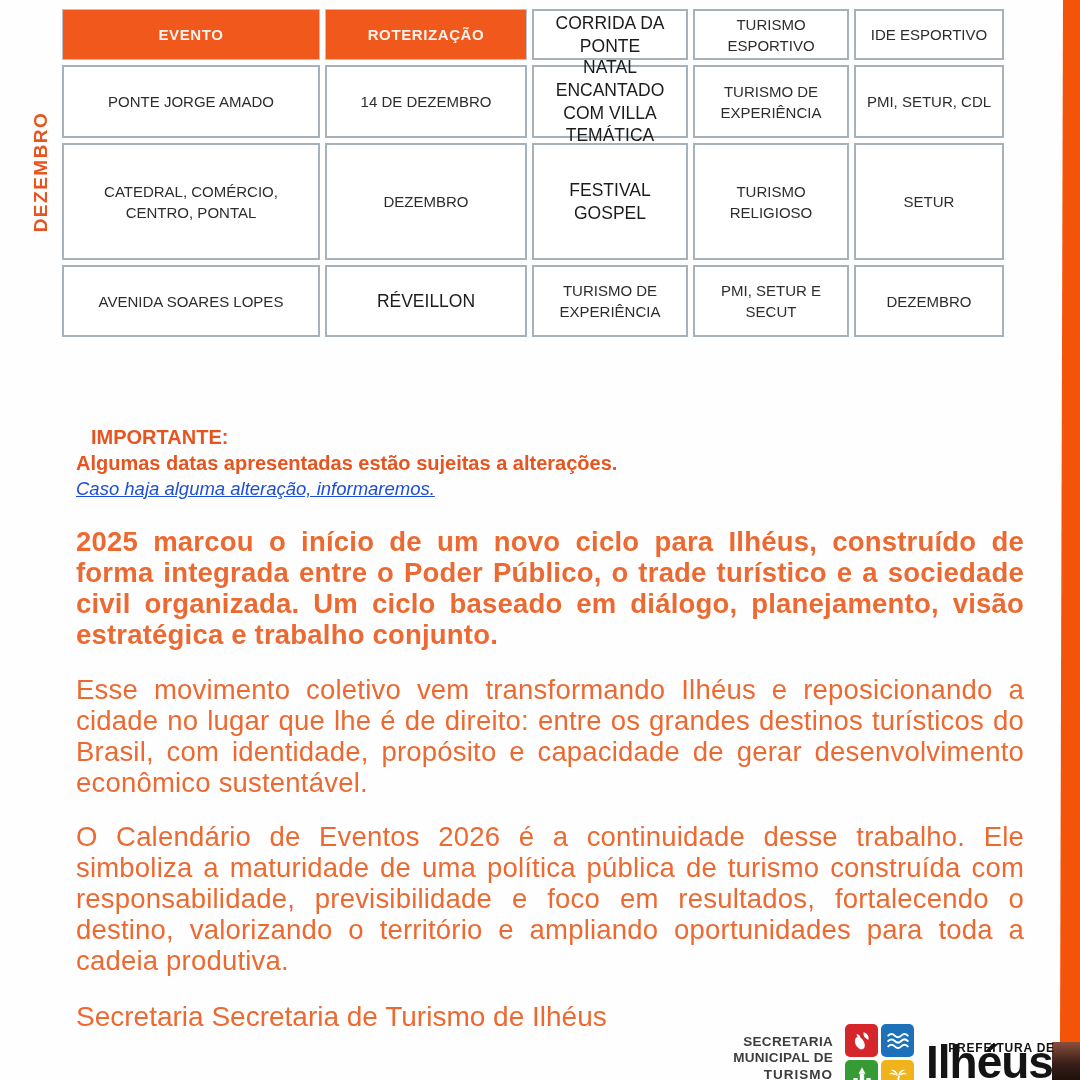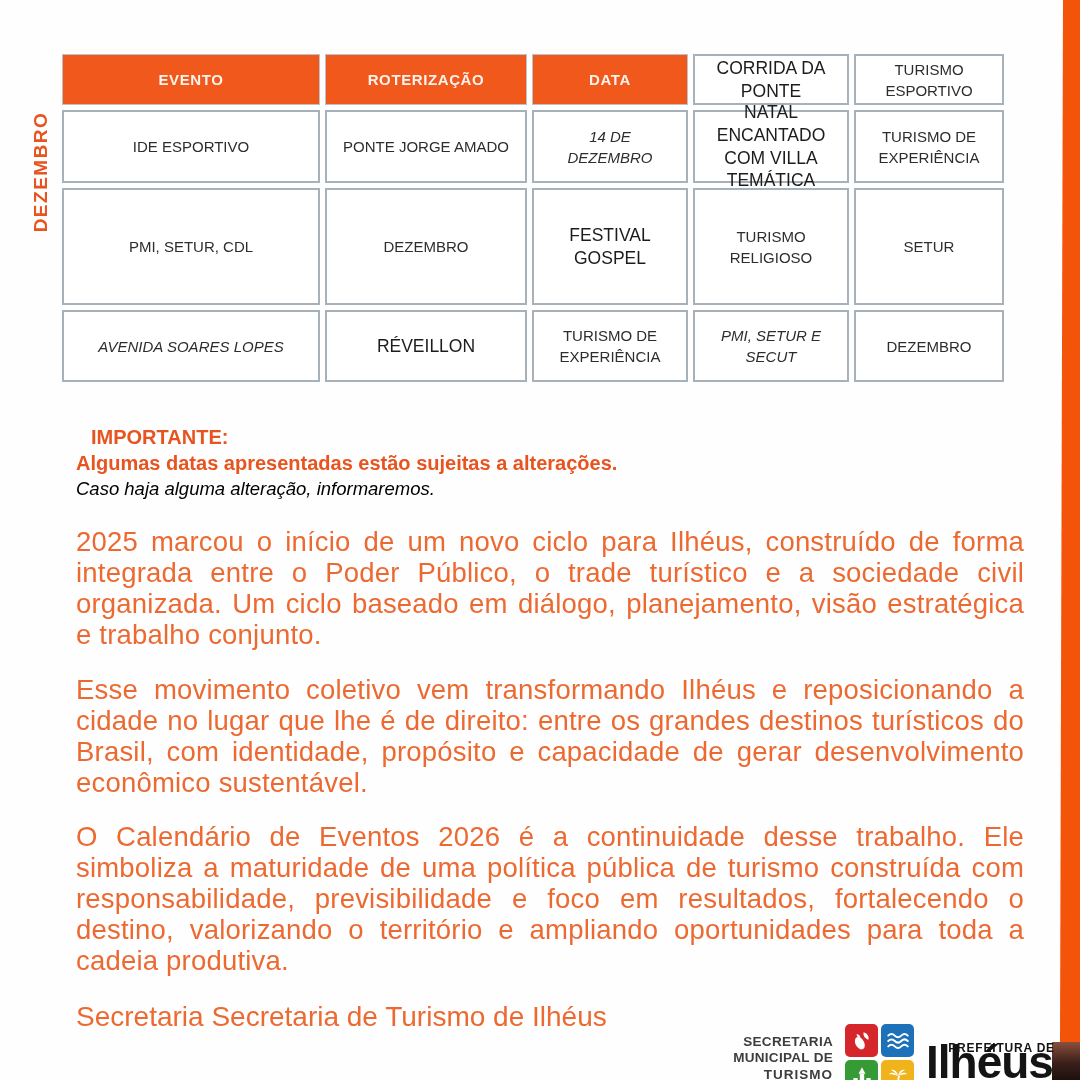--- a/index.html
+++ b/index.html
@@ -12,38 +12,38 @@
   .corner-photo{position:absolute;right:0;top:1042px;width:28px;height:38px;
                 background:linear-gradient(180deg,#8a4f3c 0%,#3a201a 55%,#1d100d 100%);}
 
   
   .month-label{position:absolute;left:41px;top:172px;transform:translate(-50%,-50%) rotate(-90deg);
                color:#e8541f;font-weight:bold;font-size:19px;letter-spacing:1.5px;white-space:nowrap;}
 
   
   .events-table{position:absolute;left:62px;top:9px;width:956px;
                 display:grid;grid-template-columns:258px 202px 156px 156px 150px;
-                grid-template-rows:51px 73px 117px 72px 71px;gap:5px;margin-top:45px;}
+                grid-template-rows:51px 73px 117px 72px 71px;gap:5px;}
   .th{background:#f1581c;border:1px solid #bcc3c8;color:#fdf3ec;font-weight:bold;font-size:15px;
       letter-spacing:0.6px;display:flex;align-items:center;justify-content:center;}
   .td{background:#fff;border:2px solid #a7b1b9;color:#2d2d2d;font-size:15px;line-height:1.4;
       display:flex;align-items:center;justify-content:center;text-align:center;padding:4px 10px;}
   .td.event{font-weight:normal;font-size:17.5px;color:#1c1c1c;line-height:1.3;}
-  .td.narrow{padding:4px 18px;font-style:italic;}
+  .td.narrow{padding:4px 18px;}
 
   
   .notice{position:absolute;left:76px;top:424px;color:#e8541f;}
   .notice .t1{font-size:20px;font-weight:bold;line-height:26px;margin-left:15px;}
   .notice .t2{font-size:20px;font-weight:bold;line-height:26px;}
-  .notice .t3{font-size:18.5px;font-style:italic;line-height:26px;color:#000000;}
+  .notice .t3{font-size:18.5px;font-style:italic;line-height:26px;color:#1d4ed8;text-decoration:underline;}
 
   
   .para{position:absolute;left:76px;width:948px;color:#ec6a31;font-size:27.5px;line-height:31px;
         text-align:justify;text-align-last:left;letter-spacing:0.2px;}
-  .p1{top:526px;} .p2{top:674px;} .p3{top:821px;}
+  .p1{top:526px;font-weight:bold;} .p2{top:674px;} .p3{top:821px;}
   .signature{position:absolute;left:76px;top:1001px;color:#ec6a31;font-size:28px;font-weight:normal;}
 
   
   .brand{position:absolute;left:698px;top:1024px;display:flex;align-items:center;gap:12px;}
   .org{width:135px;text-align:right;color:#3d3d3d;font-weight:bold;font-size:13.5px;line-height:1.2;
        letter-spacing:0.3px;}
   .org .l3{font-weight:900;letter-spacing:1px;}
   .tiles{display:grid;grid-template-columns:33px 33px;grid-template-rows:33px 33px;gap:3px;}
   .tile{border-radius:5px;display:flex;align-items:center;justify-content:center;}
   .tile svg{width:26px;height:26px;display:block;}
@@ -60,31 +60,31 @@
 <div class="page">
 
   <div class="right-bar"></div>
   <div class="corner-photo"></div>
 
   <div class="month-label">DEZEMBRO</div>
 
   <div class="events-table">
     <div class="th">EVENTO</div>
     <div class="th">ROTERIZAÇÃO</div>
-    <div class="th">DATA</div>
 
     <div class="td event">CORRIDA DA PONTE</div>
     <div class="td">TURISMO ESPORTIVO</div>
     <div class="td">IDE ESPORTIVO</div>
     <div class="td">PONTE JORGE AMADO</div>
     <div class="td narrow">14 DE DEZEMBRO</div>
 
     <div class="td event">NATAL ENCANTADO COM VILLA TEMÁTICA</div>
     <div class="td">TURISMO DE EXPERIÊNCIA</div>
     <div class="td">PMI, SETUR, CDL</div>
+    <div class="td narrow">CATEDRAL, COMÉRCIO, CENTRO, PONTAL</div>
     <div class="td">DEZEMBRO</div>
 
     <div class="td event">FESTIVAL GOSPEL</div>
     <div class="td">TURISMO RELIGIOSO</div>
     <div class="td">SETUR</div>
     <div class="td narrow">AVENIDA SOARES LOPES</div>
 
     <div class="td event">RÉVEILLON</div>
     <div class="td">TURISMO DE EXPERIÊNCIA</div>
     <div class="td narrow">PMI, SETUR E SECUT</div>

